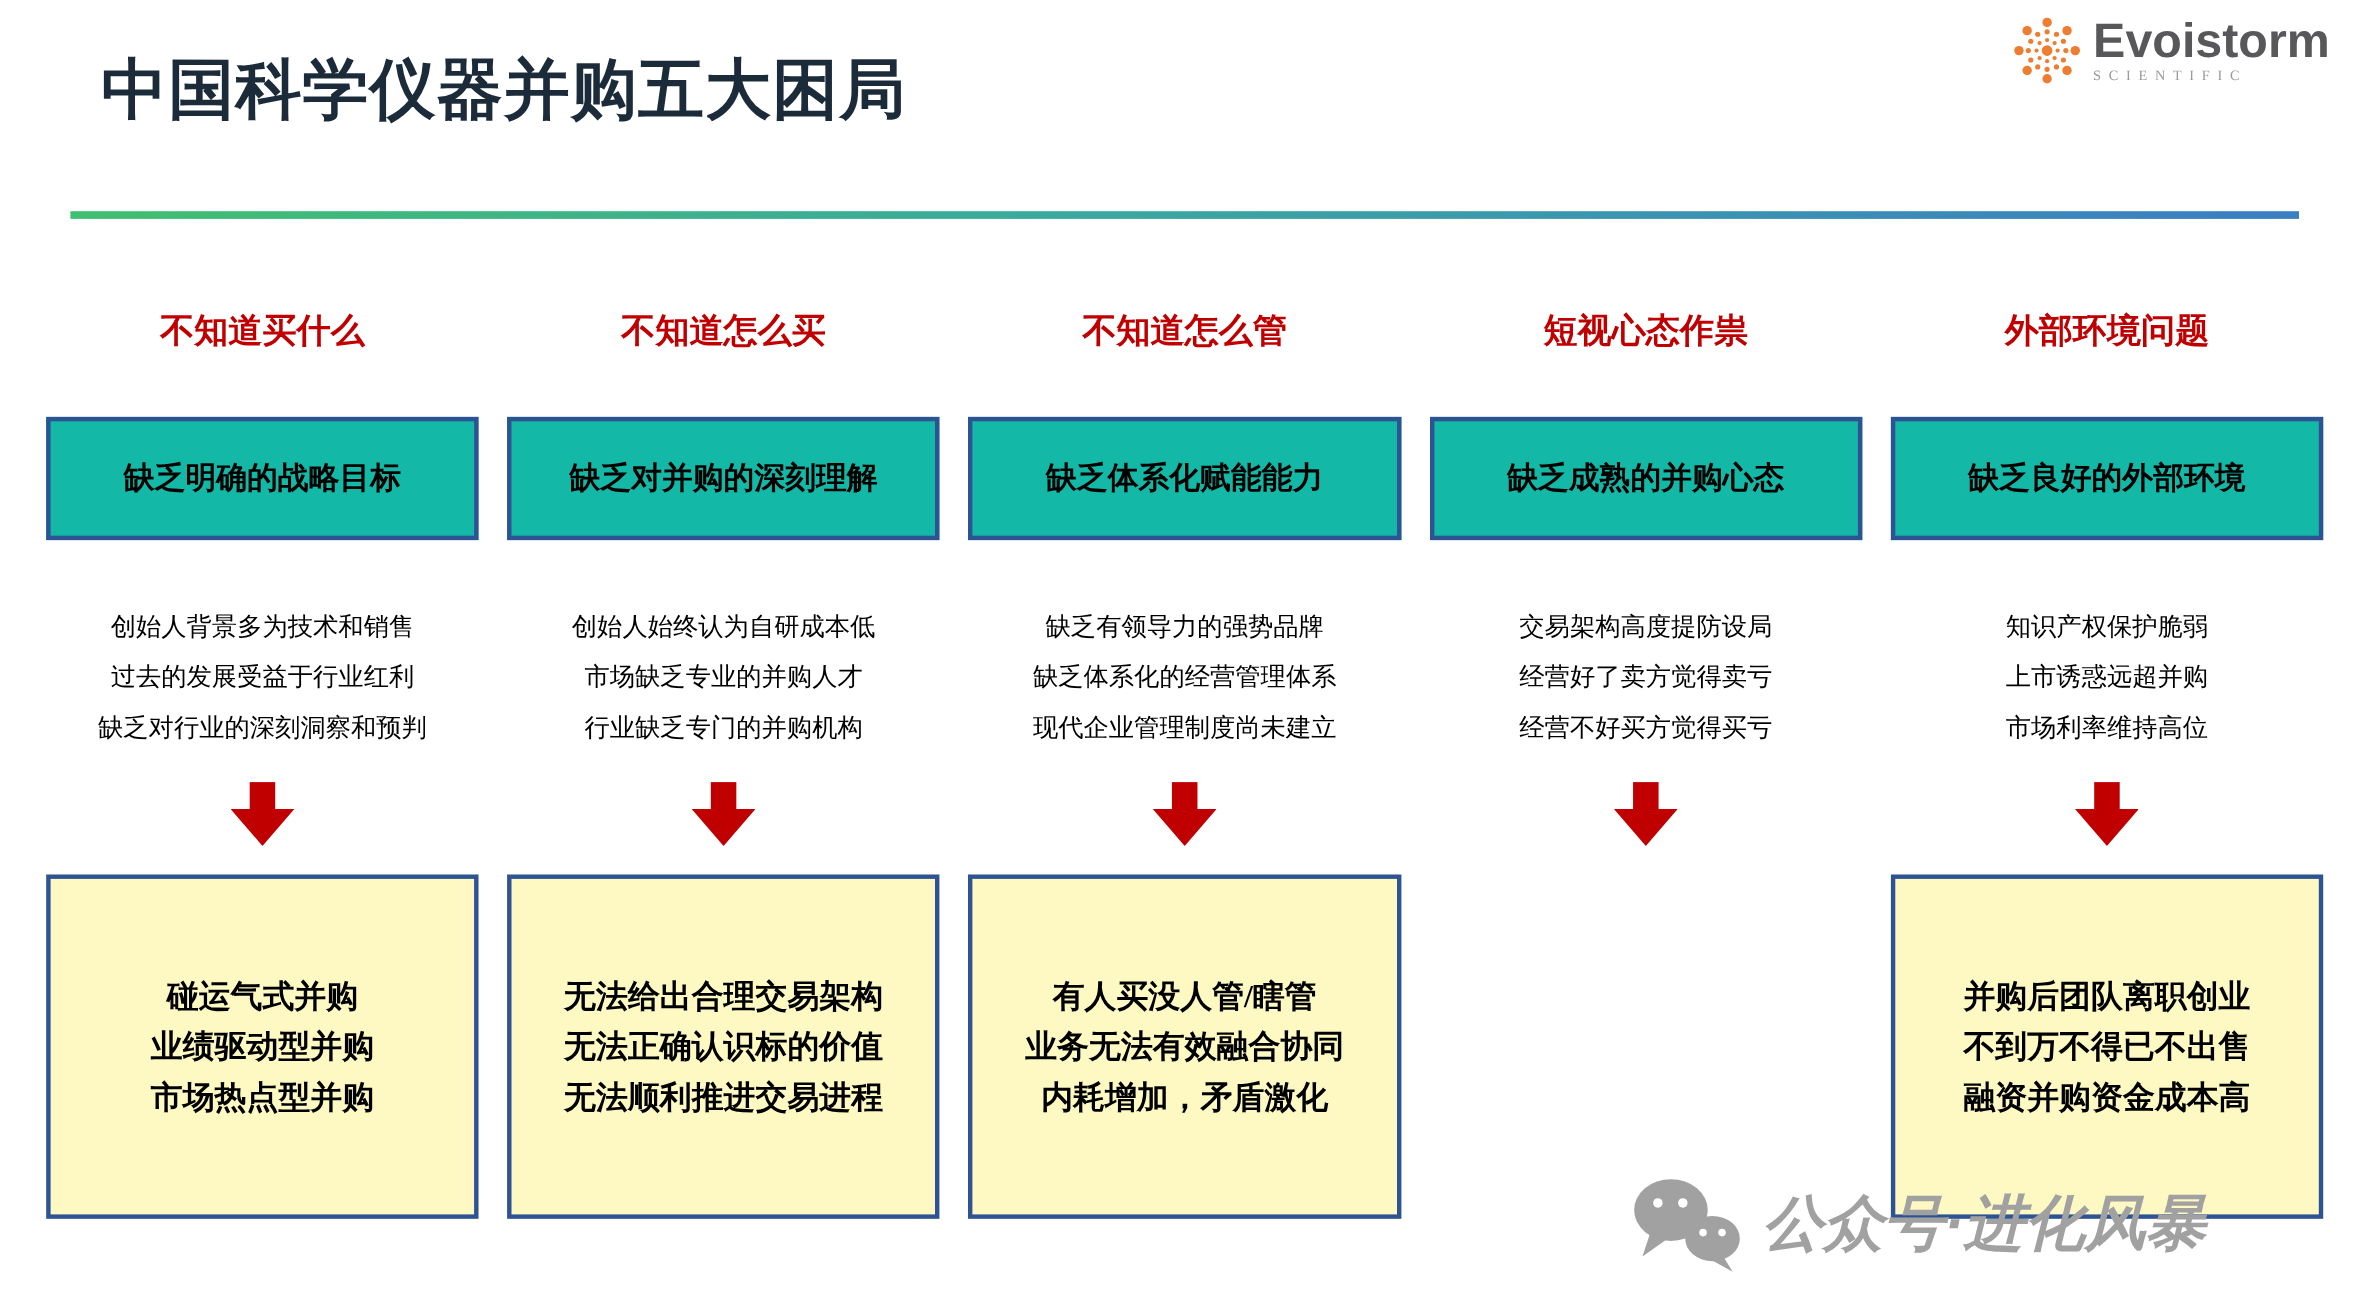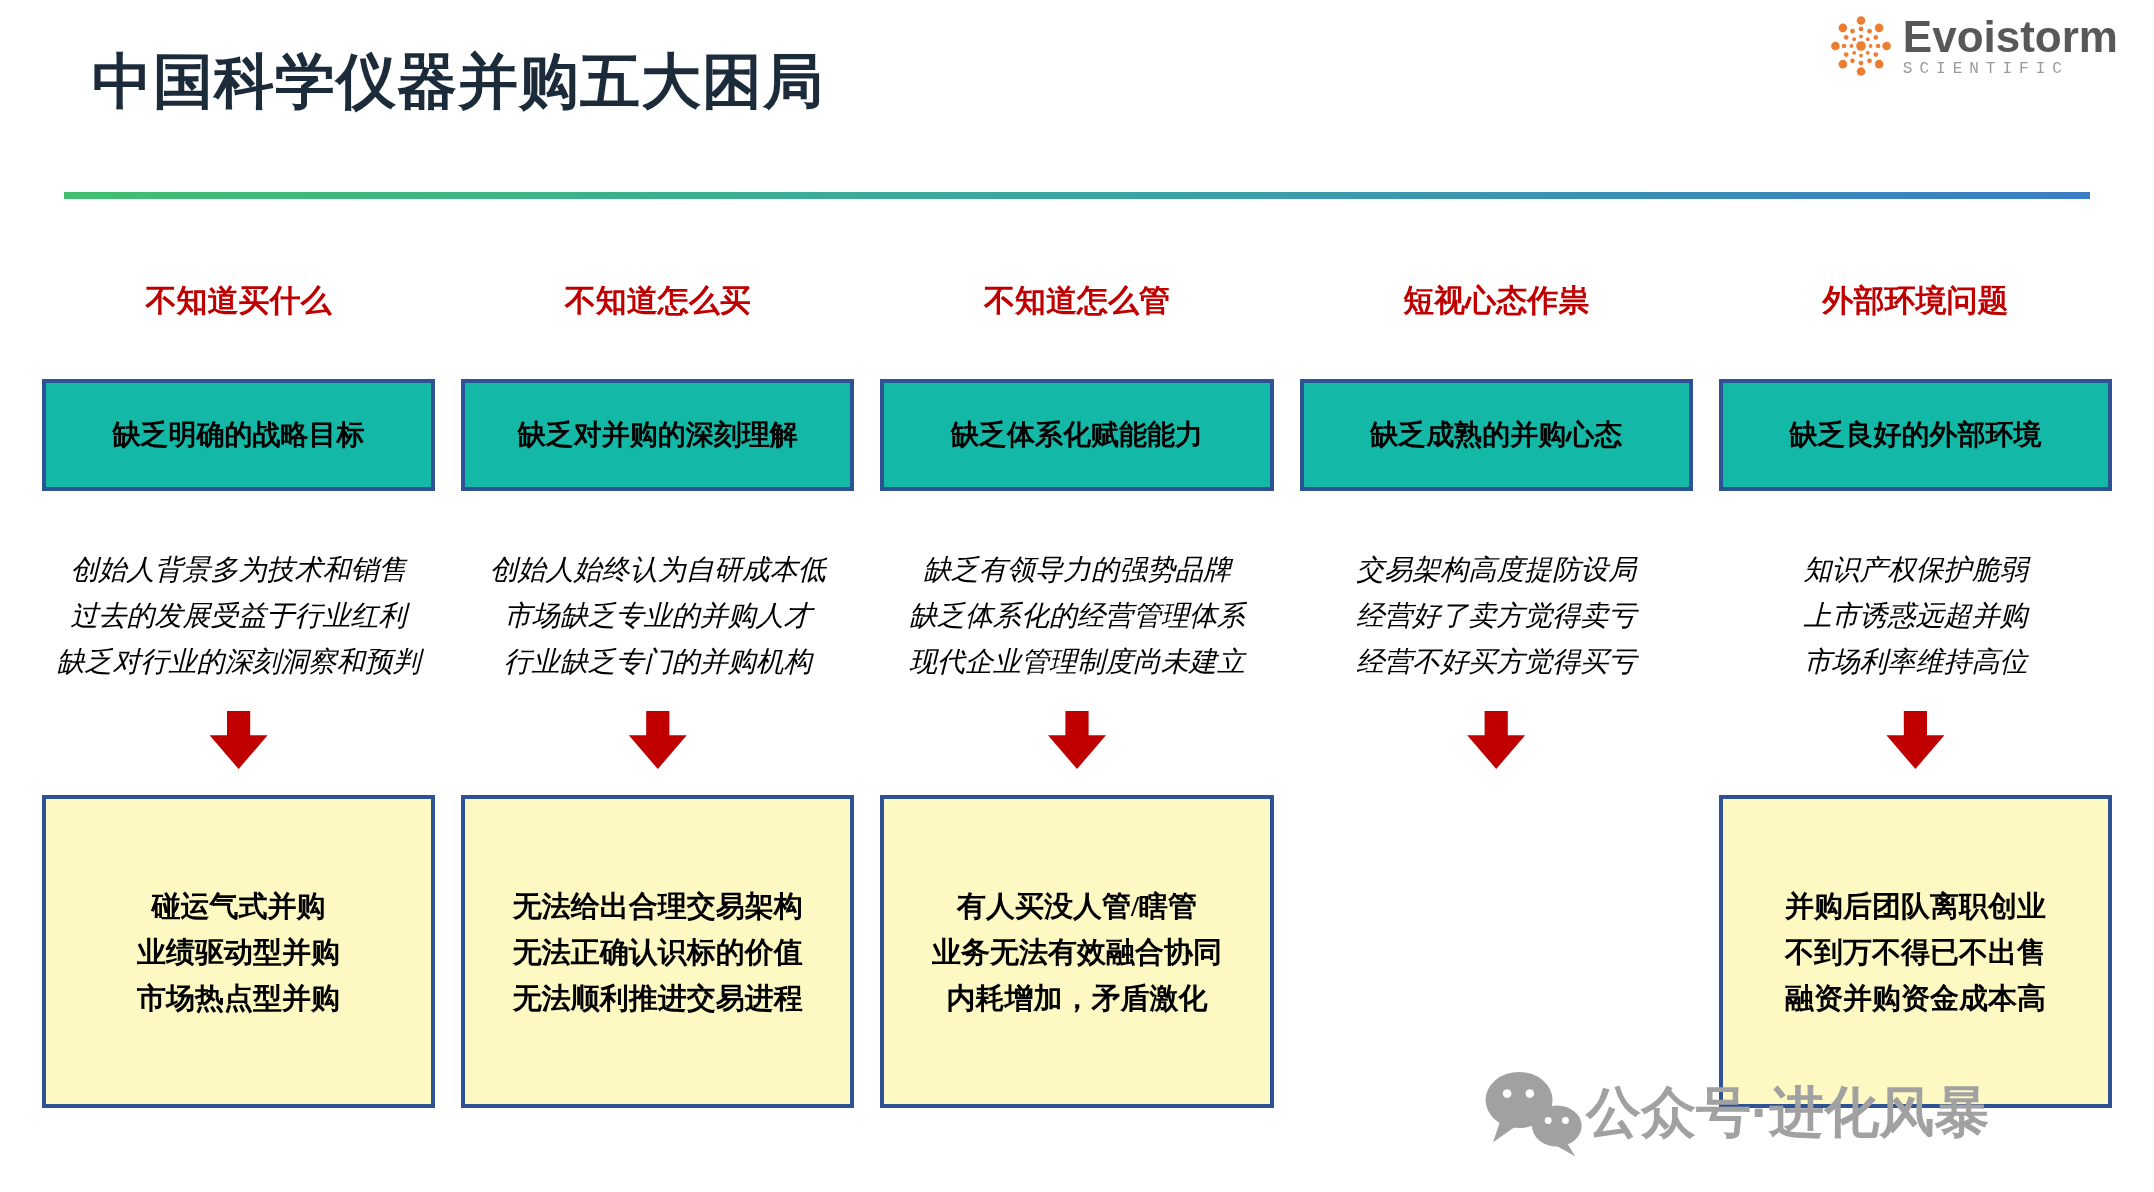--- a/index.html
+++ b/index.html
@@ -19,22 +19,22 @@
   .logo {
     position: absolute; right: 36px; top: 14px;
     display: flex; align-items: center; gap: 10px;
   }
   .logo svg { width: 64px; height: 64px; }
   .logo-text .logo-name {
     font-family: "Liberation Sans", sans-serif;
     font-size: 44px; font-weight: 700; color: #58585a; line-height: 1.05;
   }
   .logo-text .logo-sub {
-    font-family: Liberation Mono, monospace;
-    font-size: 16px; font-weight: 400; color: #9a9a9a; letter-spacing: 7px;
+    font-family: Liberation Serif, serif;
+    font-size: 13px; font-weight: 400; color: #9a9a9a; letter-spacing: 7px;
   }
 
   
   .columns {
     position: absolute; top: 283px; left: 42px; right: 42px;
     display: flex; gap: 26px;
   }
   .column { flex: 1; text-align: center; min-width: 0; }
 
   .col-header {
@@ -44,39 +44,39 @@
   .top-box {
     margin-top: 60px; height: 112px;
     border: 4px solid #2e5394; background: #14b8a6;
     display: flex; align-items: center; justify-content: center;
     font-size: 28px; font-weight: 700; color: #000; white-space: nowrap;
   }
   .bullets {
     list-style: none; margin-top: 56px;
   }
   .bullets li {
-    font-size: 28px; color: #000; line-height: 46px; white-space: nowrap; font-style: italic;
+    font-size: 23px; color: #000; line-height: 46px; white-space: nowrap;
   }
   .arrow {
     width: 58px; height: 58px; margin: 26px auto 0;
     background: #c00000;
     clip-path: polygon(30% 0, 70% 0, 70% 42%, 100% 42%, 50% 100%, 0 42%, 30% 42%);
   }
   .bottom-box {
     margin-top: 26px; height: 313px;
     border: 4px solid #2e5394; background: #fef9c3;
     display: flex; flex-direction: column; align-items: center; justify-content: center;
     font-size: 29px; font-weight: 700; color: #000;
   }
   .bottom-box div { line-height: 46px; white-space: nowrap; }
 
   
   .watermark {
     position: absolute; left: 1478px; top: 1064px; z-index: 10;
-    display: flex; align-items: center; 
+    display: flex; align-items: center; gap: 16px; font-style: italic;
   }
   .watermark svg { width: 108px; height: 98px; }
   .watermark-text {
     font-family: "Liberation Sans", sans-serif;
     font-size: 55px; font-weight: 700; color: #a1a1a1; white-space: nowrap;
   }
 </style>
 </head>
 <body>
 

